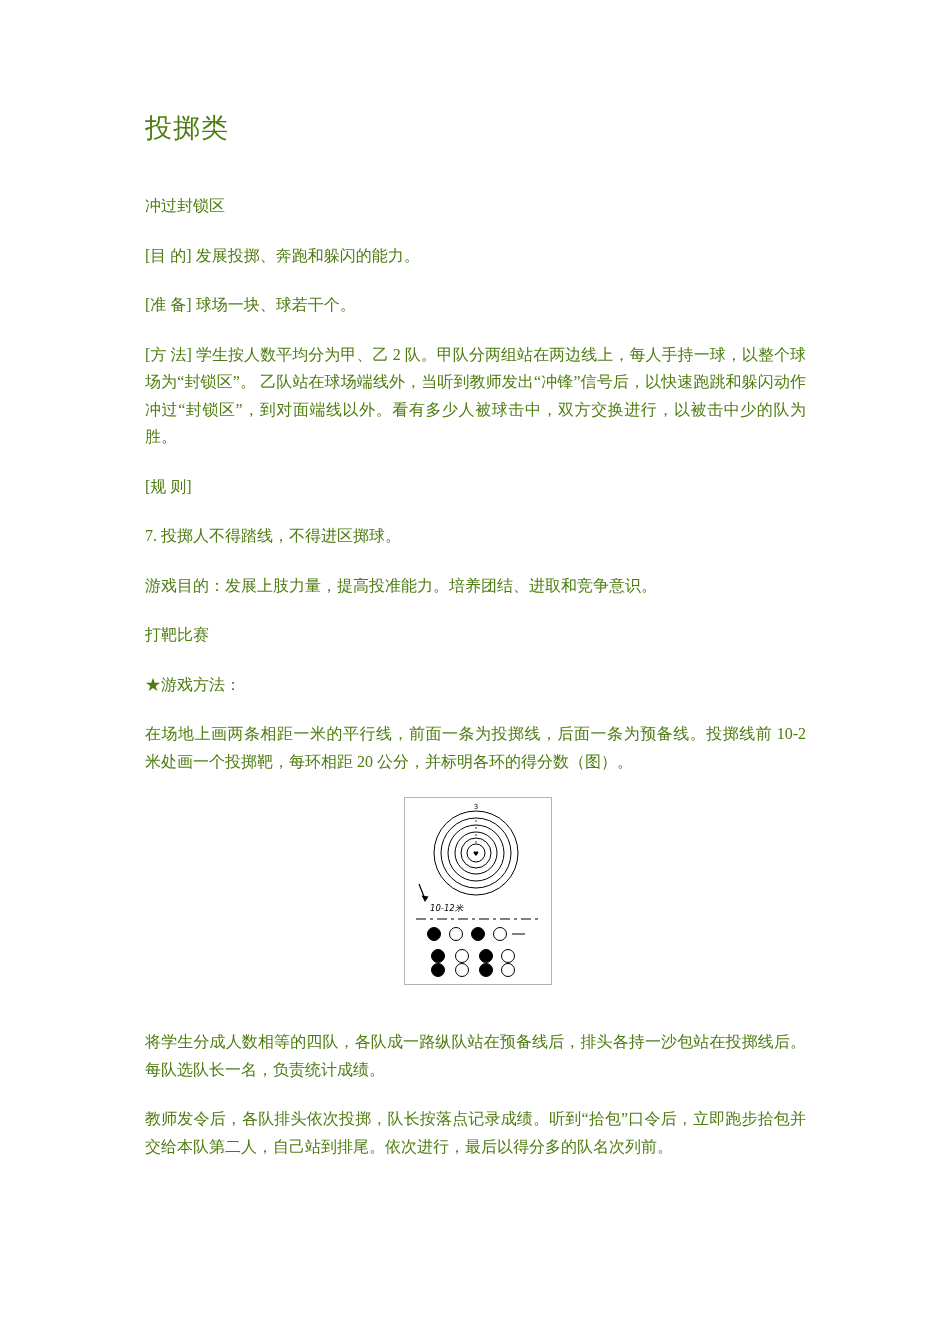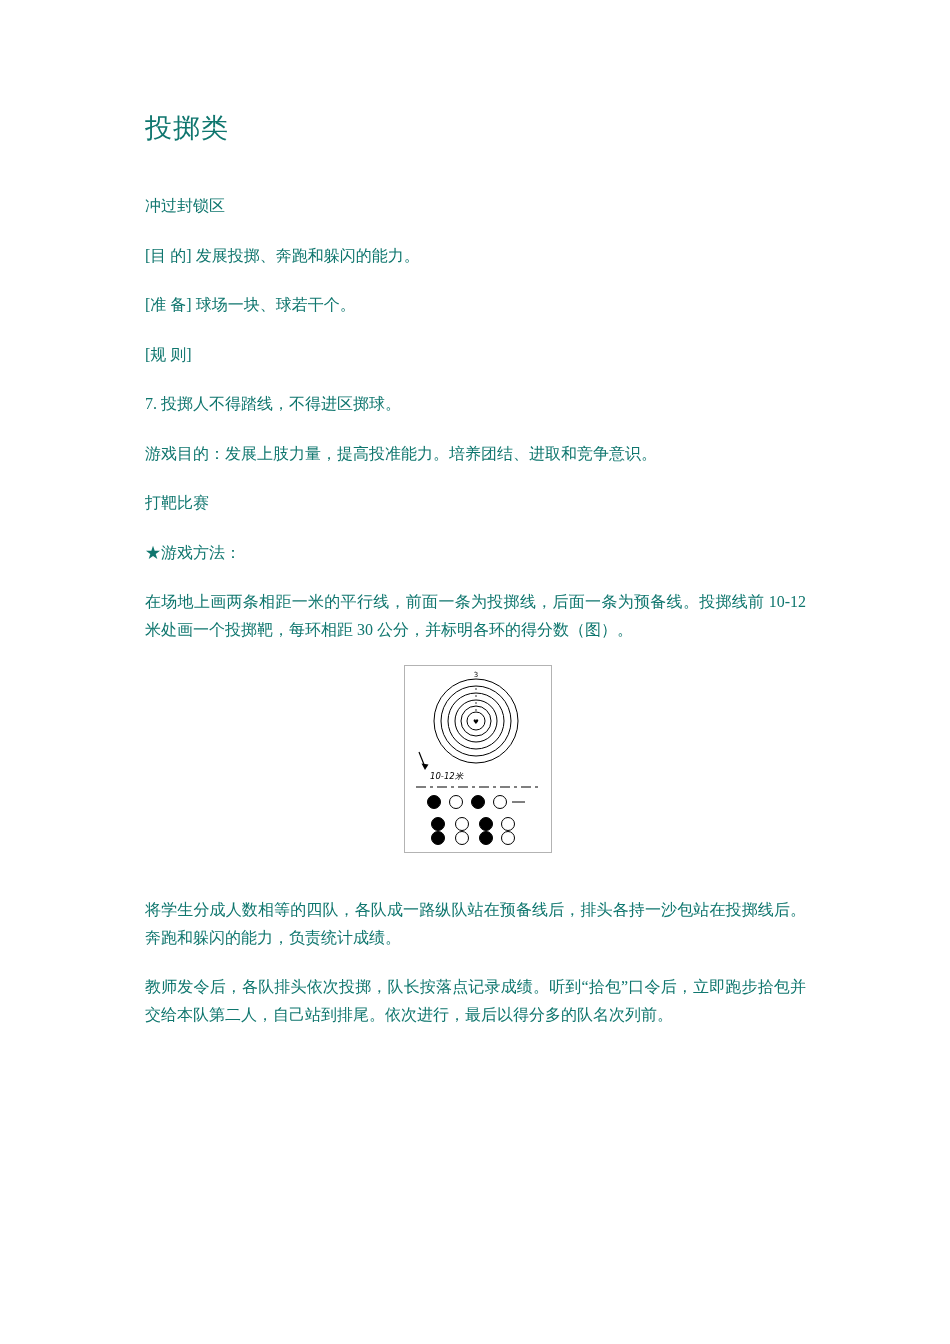--- a/index.html
+++ b/index.html
@@ -9,21 +9,21 @@
   }
   .page {
     position: relative;
     width: 950px;
     height: 1344px;
     box-sizing: border-box;
     background: #ffffff;
     padding: 110px 140px 0 145px;
     overflow: hidden;
     font-family: "Liberation Serif", "DejaVu Serif", serif;
-    color: #0f766e;
+    color: #4d7c0f;
   }
   .doc-title {
     font-size: 27px;
     font-weight: 400;
     letter-spacing: 1px;
     margin: 0 0 46px 0;
   }
   .para {
     font-size: 16px;
     line-height: 1.72;
@@ -49,26 +49,27 @@
 </head>
 <body>
 
 <div class="page">
 
   <h1 class="doc-title">投掷类</h1>
 
   <p class="para">冲过封锁区</p>
   <p class="para">[目 的] 发展投掷、奔跑和躲闪的能力。</p>
   <p class="para">[准 备] 球场一块、球若干个。</p>
+  <p class="para">[方 法] 学生按人数平均分为甲、乙 2 队。甲队分两组站在两边线上，每人手持一球，以整个球场为“封锁区”。 乙队站在球场端线外，当听到教师发出“冲锋”信号后，以快速跑跳和躲闪动作冲过“封锁区”，到对面端线以外。看有多少人被球击中，双方交换进行，以被击中少的队为胜。</p>
   <p class="para">[规 则]</p>
   <p class="para">7. 投掷人不得踏线，不得进区掷球。</p>
   <p class="para">游戏目的：发展上肢力量，提高投准能力。培养团结、进取和竞争意识。</p>
   <p class="para">打靶比赛</p>
   <p class="para">★游戏方法：</p>
-  <p class="para">在场地上画两条相距一米的平行线，前面一条为投掷线，后面一条为预备线。投掷线前 10-12 米处画一个投掷靶，每环相距 30 公分，并标明各环的得分数（图）。</p>
+  <p class="para">在场地上画两条相距一米的平行线，前面一条为投掷线，后面一条为预备线。投掷线前 10-2 米处画一个投掷靶，每环相距 20 公分，并标明各环的得分数（图）。</p>
 
   <div class="figure-wrap">
     <div class="figure-box">
       <svg width="144" height="184" viewBox="0 0 144 184">
 
         <text x="70" y="11" font-size="7" text-anchor="middle" fill="#000">3</text>
 
         <g fill="none" stroke="#000" stroke-width="1">
           <circle cx="70" cy="55" r="42"></circle>
           <circle cx="70" cy="55" r="35"></circle>
@@ -111,16 +112,16 @@
           <circle cx="56" cy="172" r="6.5" fill="none"></circle>
           <circle cx="80" cy="158" r="6.5" fill="#000"></circle>
           <circle cx="80" cy="172" r="6.5" fill="#000"></circle>
           <circle cx="102" cy="158" r="6.5" fill="none"></circle>
           <circle cx="102" cy="172" r="6.5" fill="none"></circle>
         </g>
       </svg>
     </div>
   </div>
 
-  <p class="para">将学生分成人数相等的四队，各队成一路纵队站在预备线后，排头各持一沙包站在投掷线后。奔跑和躲闪的能力，负责统计成绩。</p>
+  <p class="para">将学生分成人数相等的四队，各队成一路纵队站在预备线后，排头各持一沙包站在投掷线后。每队选队长一名，负责统计成绩。</p>
   <p class="para">教师发令后，各队排头依次投掷，队长按落点记录成绩。听到“拾包”口令后，立即跑步拾包并交给本队第二人，自己站到排尾。依次进行，最后以得分多的队名次列前。</p>
 
 </div>
 
 </body></html>

